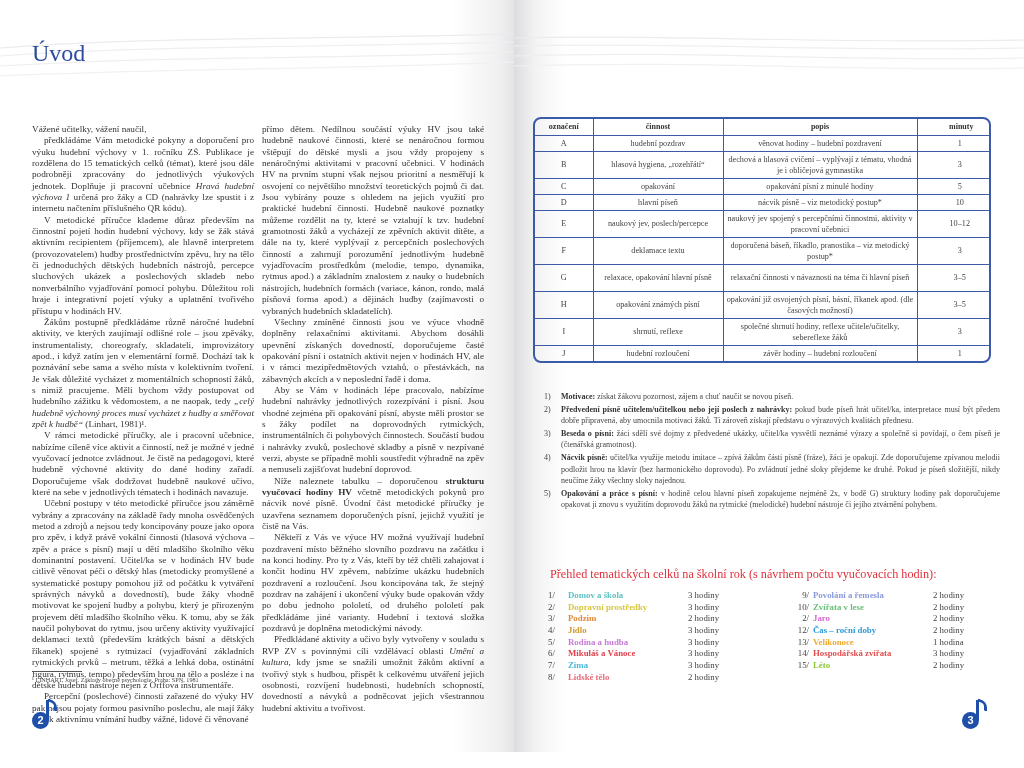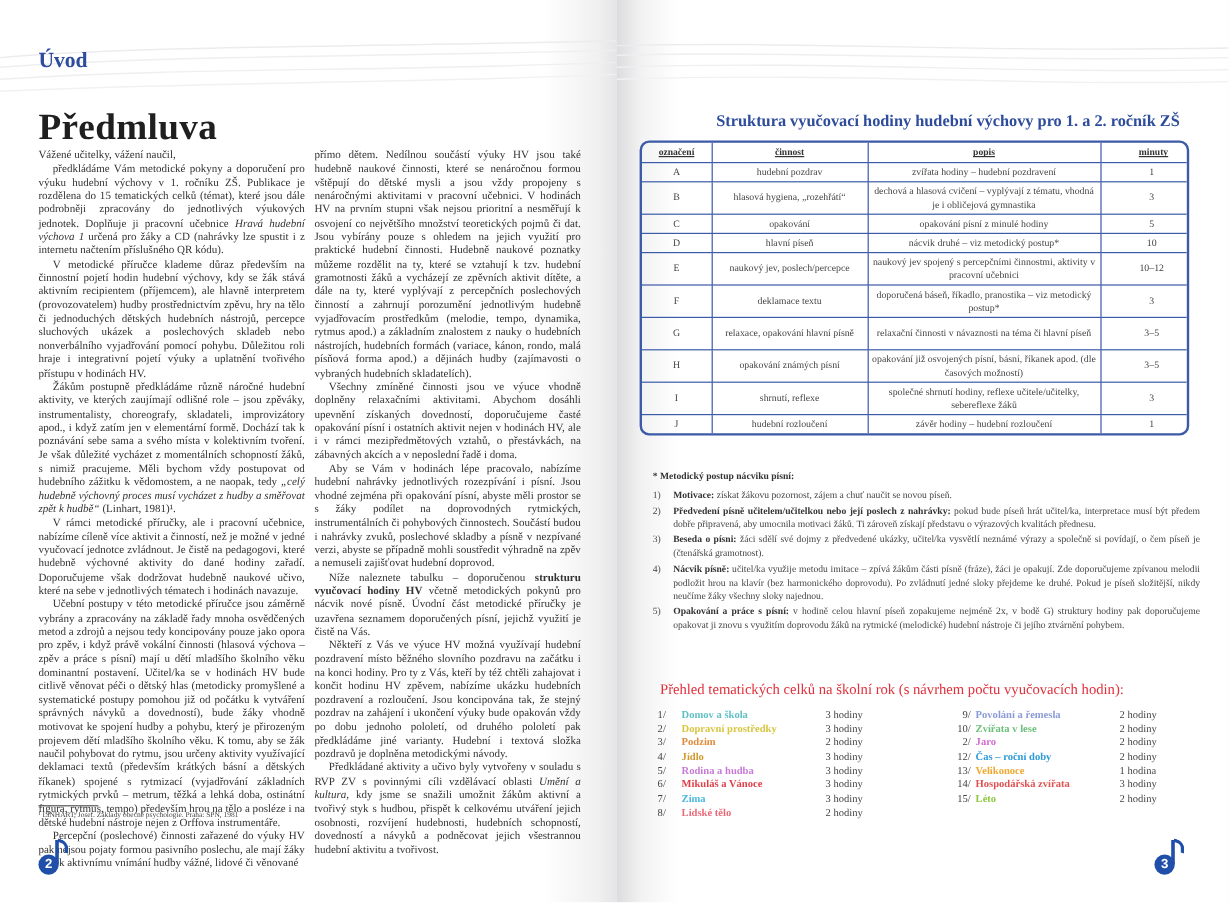--- a/index.html
+++ b/index.html
@@ -7,21 +7,21 @@
   body { font-family: "Liberation Serif", "DejaVu Serif", serif; color: #2a2a2a; position: relative; }
 
   .spread { position: absolute; left: 0; top: 0; width: 1024px; height: 752px; background: #f7f7f8; }
   .page { position: absolute; top: 0; height: 752px; background: #ffffff; overflow: hidden; }
   .page.left { left: 0; width: 514px; background: linear-gradient(90deg, #ffffff 0%, #ffffff 88%, #f0f0f1 97%, #e4e4e6 100%); }
   .page.right { left: 514px; width: 510px; background: linear-gradient(90deg, #dcdcde 0%, #f2f2f3 4%, #ffffff 10%, #ffffff 100%); }
   .bottom-strip { position: absolute; left: 0; top: 752px; width: 1024px; height: 16px; background: #ffffff; }
 
   .waves { position: absolute; left: 0; top: 30px; width: 100%; height: 60px; }
 
-  .chapter { position: absolute; left: 32px; top: 40px; font-size: 18px; font-weight: bold; color: #2e4c9c; }
+  .chapter { position: absolute; left: 32px; top: 40px; font-size: 24px; font-weight: normal; color: #2e4c9c; }
   .title { position: absolute; left: 32px; top: 88px; font-size: 31px; font-weight: bold; color: #1f1f1f; letter-spacing: 0.3px; }
 
   .col { position: absolute; top: 124px; width: 222px; font-size: 9.2px; line-height: 11.35px; text-align: justify; color: #333; }
   .col.c1 { left: 32px; }
   .col.c2 { left: 262px; }
   .col p { text-indent: 12px; }
   .col p.noindent { text-indent: 0; }
   .col em { font-style: italic; }
   .col strong { font-weight: bold; }
   .sign { margin-top: 10px; text-align: right; font-size: 9.2px; line-height: 11.6px; }
@@ -30,21 +30,21 @@
   .footnote { position: absolute; left: 32px; top: 676px; font-size: 6.2px; color: #444; }
 
   .page-num { position: absolute; width: 30px; height: 30px; }
   .page-num .ball { position: absolute; left: 0; top: 12px; width: 17px; height: 17px; border-radius: 50%; background: #1f4fa8; color: #fff; font-family: "Liberation Sans", sans-serif; font-weight: bold; font-size: 11px; text-align: center; line-height: 17px; }
   .page-num .stem { position: absolute; left: 14px; top: 0; width: 3px; height: 20px; background: #1f4fa8; }
   .page-num .flag { position: absolute; left: 16px; top: 0; width: 9px; height: 10px; border-top: 3px solid #1f4fa8; border-right: 3px solid #1f4fa8; border-radius: 0 6px 0 0; transform: skewY(20deg); }
 
   .tbl-title { position: absolute; left: 66px; top: 93px; width: 420px; text-align: center; font-size: 13.6px; font-weight: bold; color: #2e4c9c; }
   .tbl-wrap { position: absolute; left: 19px; top: 117px; width: 458px; border: 2px solid #3b5aa8; border-radius: 8px; overflow: hidden; }
   table { width: 100%; border-collapse: collapse; font-size: 8.2px; color: #444; }
-  th { font-weight: bold; color: #333; height: 16px; border: 1px solid #3b5aa8; font-size: 8px; text-decoration: underline; }
+  th { font-weight: bold; color: #333; height: 16px; border: 1px solid #3b5aa8; font-size: 8px; }
   td { text-align: center; border: 1px solid #3b5aa8; padding: 1px 3px; line-height: 11px; }
   tr:first-child th { border-top: none; }
   th:first-child, td:first-child { border-left: none; }
   th:last-child, td:last-child { border-right: none; padding-left: 16px; }
   tr:last-child td { border-bottom: none; }
   td.h1 { height: 16px; }
   td.h2 { height: 27px; }
 
   .method { position: absolute; left: 30px; top: 391px; width: 456px; font-size: 8px; line-height: 11.1px; color: #444; }
   .method .m-head { font-weight: bold; margin-bottom: 5px; color: #333; }
@@ -72,21 +72,20 @@
 
   <div class="page left">
     <svg class="waves" viewBox="0 0 514 60" preserveAspectRatio="none">
       <path d="M0 18 C120 8 260 10 514 4" stroke="#ececef" stroke-width="1.2" fill="none"></path>
       <path d="M0 26 C140 16 280 18 514 12" stroke="#efeff2" stroke-width="1.2" fill="none"></path>
       <path d="M0 36 C160 26 300 30 514 22" stroke="#efeff2" stroke-width="1.2" fill="none"></path>
       <path d="M0 46 C180 38 320 40 514 32" stroke="#f1f1f3" stroke-width="1.2" fill="none"></path>
     </svg>
 
     <div class="chapter">Úvod</div>
-    <div class="title">Předmluva</div>
 
     <div class="col c1">
       <p class="noindent">Vážené učitelky, vážení naučil,</p>
       <p><span>předkládáme Vám metodické pokyny a doporučení pro výuku hudební výchovy v 1. ročníku ZŠ. Publikace je rozdělena do 15 tematických celků (témat), které jsou dále podrobněji zpracovány do jednotlivých výukových jednotek. Doplňuje ji pracovní učebnice </span><em>Hravá hudební výchova 1</em><span> určená pro žáky a CD (nahrávky lze spustit i z internetu načtením příslušného QR kódu).</span></p>
       <p>V metodické příručce klademe důraz především na činnostní pojetí hodin hudební výchovy, kdy se žák stává aktivním recipientem (příjemcem), ale hlavně interpretem (provozovatelem) hudby prostřednictvím zpěvu, hry na tělo či jednoduchých dětských hudebních nástrojů, percepce sluchových ukázek a poslechových skladeb nebo nonverbálního vyjadřování pomocí pohybu. Důležitou roli hraje i integrativní pojetí výuky a uplatnění tvořivého přístupu v hodinách HV.</p>
       <p><span>Žákům postupně předkládáme různě náročné hudební aktivity, ve kterých zaujímají odlišné role – jsou zpěváky, instrumentalisty, choreografy, skladateli, improvizátory apod., i když zatím jen v elementární formě. Dochází tak k poznávání sebe sama a svého místa v kolektivním tvoření. Je však důležité vycházet z momentálních schopností žáků, s nimiž pracujeme. Měli bychom vždy postupovat od hudebního zážitku k vědomostem, a ne naopak, tedy </span><em>„celý hudebně výchovný proces musí vycházet z hudby a směřovat zpět k hudbě“</em><span> (Linhart, 1981)¹.</span></p>
       <p>V rámci metodické příručky, ale i pracovní učebnice, nabízíme cíleně více aktivit a činností, než je možné v jedné vyučovací jednotce zvládnout. Je čistě na pedagogovi, které hudebně výchovné aktivity do dané hodiny zařadí. Doporučujeme však dodržovat hudebně naukové učivo, které na sebe v jednotlivých tématech i hodinách navazuje.</p>
       <p>Učební postupy v této metodické příručce jsou záměrně vybrány a zpracovány na základě řady mnoha osvědčených metod a zdrojů a nejsou tedy koncipovány pouze jako opora pro zpěv, i když právě vokální činnosti (hlasová výchova – zpěv a práce s písní) mají u dětí mladšího školního věku dominantní postavení. Učitel/ka se v hodinách HV bude citlivě věnovat péči o dětský hlas (metodicky promyšlené a systematické postupy pomohou již od počátku k vytváření správných návyků a dovedností), bude žáky vhodně motivovat ke spojení hudby a pohybu, který je přirozeným projevem dětí mladšího školního věku. K tomu, aby se žák naučil pohybovat do rytmu, jsou určeny aktivity využívající deklamaci textů (především krátkých básní a dětských říkanek) spojené s rytmizací (vyjadřování základních rytmických prvků – metrum, těžká a lehká doba, ostinátní figura, rytmus, tempo) především hrou na tělo a posléze i na dětské hudební nástroje nejen z Orffova instrumentáře.</p>
       <p>Percepční (poslechové) činnosti zařazené do výuky HV pak nejsou pojaty formou pasivního poslechu, ale mají žáky vést k aktivnímu vnímání hudby vážné, lidové či věnované</p>
     </div>
@@ -111,21 +110,20 @@
   </div>
 
   <div class="page right">
     <svg class="waves" viewBox="0 0 510 60" preserveAspectRatio="none">
       <path d="M0 8 C150 4 300 14 510 10" stroke="#ececef" stroke-width="1.2" fill="none"></path>
       <path d="M0 16 C160 12 320 22 510 18" stroke="#efeff2" stroke-width="1.2" fill="none"></path>
       <path d="M0 26 C180 20 330 32 510 28" stroke="#efeff2" stroke-width="1.2" fill="none"></path>
       <path d="M0 36 C200 30 340 42 510 38" stroke="#f1f1f3" stroke-width="1.2" fill="none"></path>
     </svg>
 
-    <div class="tbl-title">Struktura vyučovací hodiny hudební výchovy pro 1. a 2. ročník ZŠ</div>
 
     <div class="tbl-wrap">
       <table>
         <colgroup>
           <col style="width:58px">
             <col style="width:130px">
             <col style="width:194px">
             <col style="width:72px">
         </colgroup>
         <thead>
@@ -133,39 +131,39 @@
             <th>označení</th>
             <th>činnost</th>
             <th>popis</th>
             <th>minuty</th>
           </tr>
         </thead>
         <tbody>
           <tr>
               <td class="h1">A</td>
               <td>hudební pozdrav</td>
-              <td>zvířata hodiny – hudební pozdravení</td>
+              <td>věnovat hodiny – hudební pozdravení</td>
               <td>1</td>
             </tr>
           <tr>
               <td class="h2">B</td>
               <td>hlasová hygiena, „rozehřátí“</td>
               <td>dechová a hlasová cvičení – vyplývají z tématu, vhodná je i obličejová gymnastika</td>
               <td>3</td>
             </tr>
           <tr>
               <td class="h1">C</td>
               <td>opakování</td>
               <td>opakování písní z minulé hodiny</td>
               <td>5</td>
             </tr>
           <tr>
               <td class="h1">D</td>
               <td>hlavní píseň</td>
-              <td>nácvik druhé – viz metodický postup*</td>
+              <td>nácvik písně – viz metodický postup*</td>
               <td>10</td>
             </tr>
           <tr>
               <td class="h2">E</td>
               <td>naukový jev, poslech/percepce</td>
               <td>naukový jev spojený s percepčními činnostmi, aktivity v pracovní učebnici</td>
               <td>10–12</td>
             </tr>
           <tr>
               <td class="h2">F</td>
@@ -195,21 +193,20 @@
               <td class="h1">J</td>
               <td>hudební rozloučení</td>
               <td>závěr hodiny – hudební rozloučení</td>
               <td>1</td>
             </tr>
         </tbody>
       </table>
     </div>
 
     <div class="method">
-      <div class="m-head">* Metodický postup nácviku písní:</div>
       <ol>
         <li><span class="num">1)</span><b>Motivace:</b><span> získat žákovu pozornost, zájem a chuť naučit se novou píseň.</span></li>
         <li><span class="num">2)</span><b>Předvedení písně učitelem/učitelkou nebo její poslech z nahrávky:</b><span> pokud bude píseň hrát učitel/ka, interpretace musí být předem dobře připravená, aby umocnila motivaci žáků. Ti zároveň získají představu o výrazových kvalitách přednesu.</span></li>
         <li><span class="num">3)</span><b>Beseda o písni:</b><span> žáci sdělí své dojmy z předvedené ukázky, učitel/ka vysvětlí neznámé výrazy a společně si povídají, o čem píseň je (čtenářská gramotnost).</span></li>
         <li><span class="num">4)</span><b>Nácvik písně:</b><span> učitel/ka využije metodu imitace – zpívá žákům části písně (fráze), žáci je opakují. Zde doporučujeme zpívanou melodii podložit hrou na klavír (bez harmonického doprovodu). Po zvládnutí jedné sloky přejdeme ke druhé. Pokud je píseň složitější, nikdy neučíme žáky všechny sloky najednou.</span></li>
         <li><span class="num">5)</span><b>Opakování a práce s písní:</b><span> v hodině celou hlavní píseň zopakujeme nejméně 2x, v bodě G) struktury hodiny pak doporučujeme opakovat ji znovu s využitím doprovodu žáků na rytmické (melodické) hudební nástroje či jejího ztvárnění pohybem.</span></li>
       </ol>
     </div>
 
     <div class="overview-title"><b>Přehled tematických celků na školní rok</b><span> (s návrhem počtu vyučovacích hodin):</span></div>

